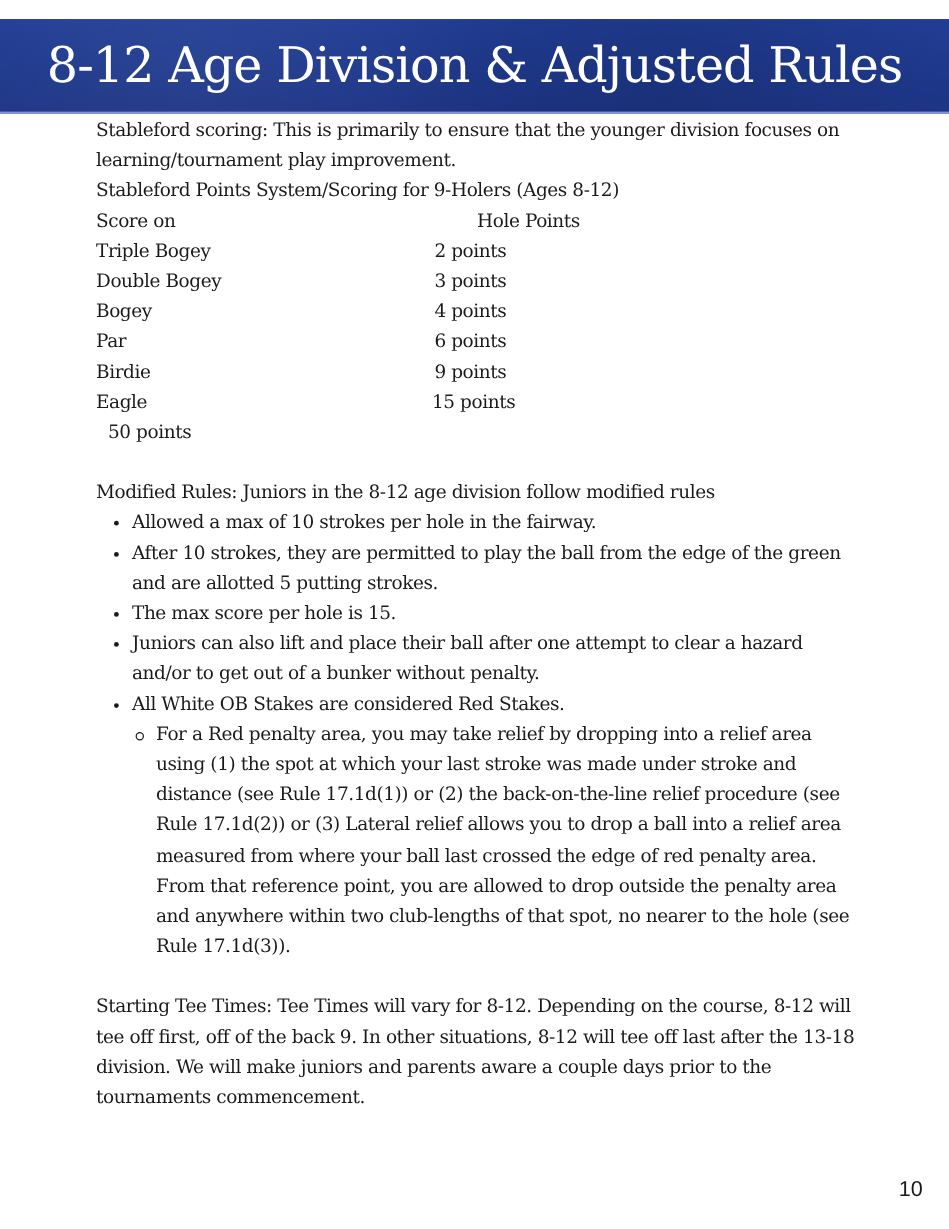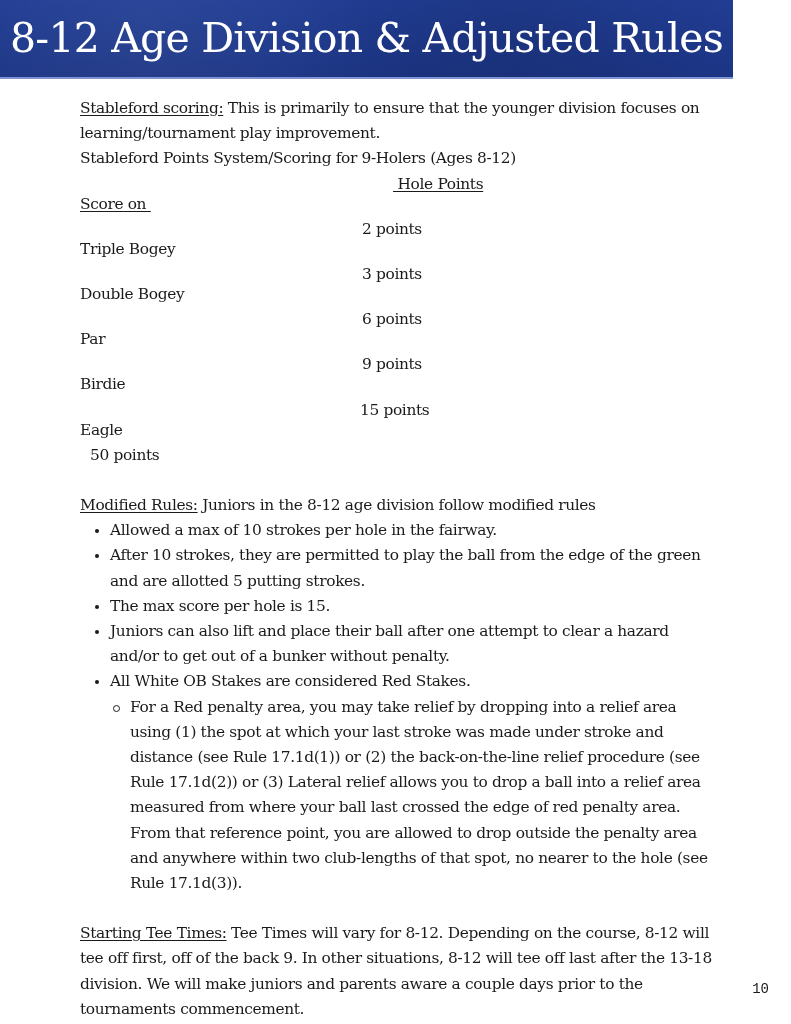--- a/index.html
+++ b/index.html
@@ -1,64 +1,64 @@
 <!DOCTYPE html>
 <html><head>
 <meta charset="utf-8">
 <style>
   * { margin: 0; padding: 0; box-sizing: border-box; }
   html, body { width: 791px; height: 1024px; background: #ffffff; overflow: hidden; }
   body { position: relative; font-family: "DejaVu Serif", "Liberation Serif", serif; color: #1a1a1a; }
 
   .banner {
-    position: absolute; left: 0; top: 0; width: 733px; height: 79px;
+    position: absolute; left: 0; top: 16px; width: 791px; height: 79px;
     background: #1f3a8f;
     background-image:
       radial-gradient(circle at 20% 30%, rgba(255,255,255,0.05) 0, transparent 40%),
       radial-gradient(circle at 70% 60%, rgba(0,0,0,0.10) 0, transparent 45%),
       linear-gradient(180deg, #213d94 0%, #1c3585 100%);
     border-bottom: 2px solid #7f94d0;
   }
   .banner-title {
     position: absolute; left: 0; right: 0; top: 10px;
     text-align: center; color: #ffffff;
     font-family: "DejaVu Serif", serif;
     font-size: 41px; letter-spacing: -0.8px; line-height: 56px;
     white-space: nowrap;
   }
 
   .content {
     position: absolute; left: 80px; top: 96px; width: 640px;
     font-family: "DejaVu Serif", serif; font-size: 15.4px; line-height: 25.2px;
     letter-spacing: -0.35px;
   }
-  .u { text-decoration: underline; text-underline-offset: 2px; }
+  .u { text-underline-offset: 2px; }
   .row { display: flex; }
-  .row .c1 { width: 270px; margin-top: 20px; }
+  .row .c1 { width: 270px; }
   .row .c2 { width: 120px; }
   .score-head .c2 { padding-left: 0; }
   .pts { padding-left: 12px; }
   .gap { height: 25px; }
 
   ul.rules { list-style: none; margin-left: 13px; }
   ul.rules > li { position: relative; padding-left: 17px; }
   ul.rules > li::before {
     content: ""; position: absolute; left: 2px; top: 11px;
     width: 4px; height: 4px; border-radius: 50%; background: #1a1a1a;
   }
   ul.sub { list-style: none; margin-left: 20px; }
   ul.sub > li { position: relative; padding-left: 0; }
   ul.sub > li::before {
     content: ""; position: absolute; left: -17px; top: 10px;
     width: 5px; height: 5px; border-radius: 50%; border: 1px solid #1a1a1a; background: transparent;
   }
 
   .page-num {
     position: absolute; right: 22px; top: 981px;
-    font-family: Liberation Mono, monospace; font-size: 14px; color: #1a1a1a;
+    font-family: Liberation Sans, sans-serif; font-size: 18px; color: #1a1a1a;
   }
 </style>
 </head>
 <body>
 
 <div class="banner">
   <div class="banner-title">8-12 Age Division &amp; Adjusted Rules</div>
 </div>
 
 <div class="content">
@@ -73,20 +73,24 @@
       <span class="c1 u" style="white-space:pre;">Score on </span>
       <span class="c2 u" style="white-space:pre;margin-left:43px;"> Hole Points</span>
     </div>
     <div class="row">
       <span class="c1">Triple Bogey</span>
       <span class="c2 pts">2 points</span>
     </div>
     <div class="row">
       <span class="c1">Double Bogey</span>
       <span class="c2 pts">3 points</span>
+    </div>
+    <div class="row">
+      <span class="c1">Bogey</span>
+      <span class="c2 pts">4 points</span>
     </div>
     <div class="row">
       <span class="c1">Par</span>
       <span class="c2 pts">6 points</span>
     </div>
     <div class="row">
       <span class="c1">Birdie</span>
       <span class="c2 pts">9 points</span>
     </div>
     <div class="row">

